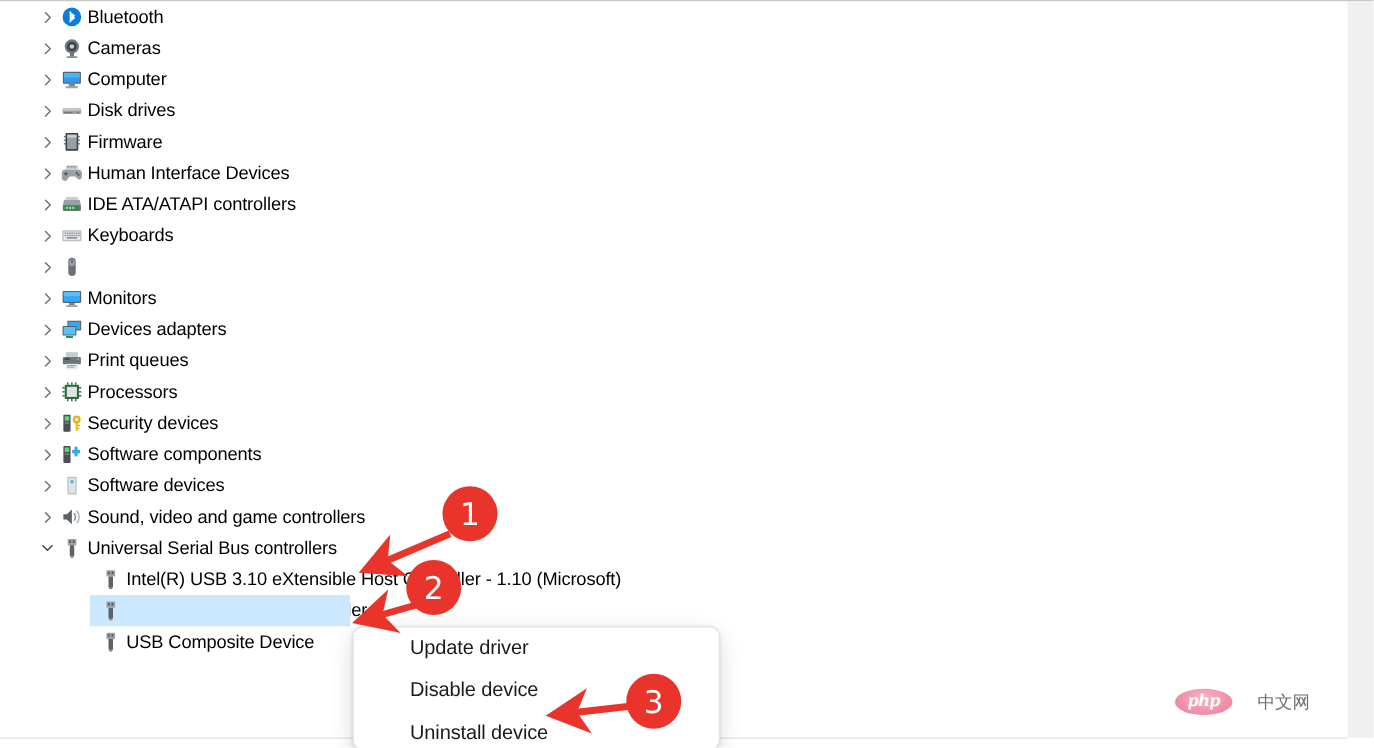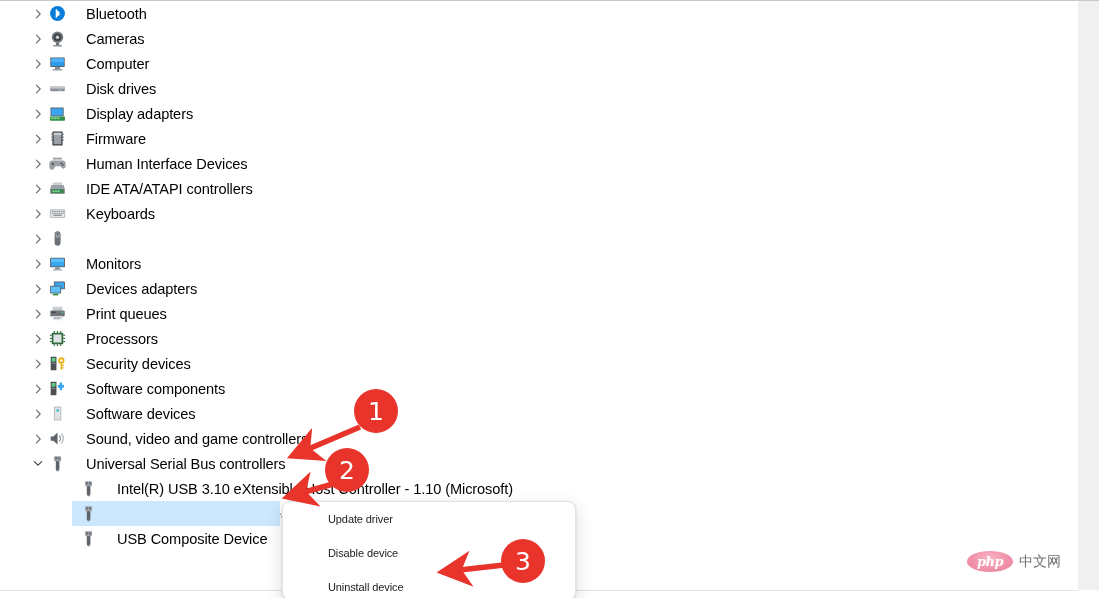--- a/index.html
+++ b/index.html
@@ -17,51 +17,51 @@
   .hairline-bottom{position:absolute;left:0;top:590px;width:1078px;height:1px;background:#e2e2e2;}
 
   
   #tree{position:absolute;left:0;top:1px;width:1078px;height:589px;overflow:hidden;}
   .row{position:relative;height:25px;display:flex;align-items:center;}
   .row .chev{width:14px;margin-left:31px;flex:0 0 14px;color:#767676;font-size:10px;line-height:1;
              display:flex;align-items:center;justify-content:center;}
   .row .chev svg{display:block;}
   .row.nochev .chev{visibility:hidden;}
   .row .ico{width:17px;height:17px;flex:0 0 17px;margin-left:4px;position:relative;}
-  .row .lbl{margin-left:20px;font-size:14.6px;color:#000;white-space:nowrap;letter-spacing:-0.1px;}
+  .row .lbl{margin-left:4px;font-size:14.6px;color:#000;white-space:nowrap;letter-spacing:-0.1px;}
 
   
   .row.child .chev{margin-left:62px;}
   .sel-bg{position:absolute;left:72px;top:0;height:25px;background:#cce8ff;}
 
   
   .ico svg{display:block;width:17px;height:17px;}
 
   
   #ctxmenu{
     position:absolute;left:282px;top:501px;width:292px;height:97px;
     background:#ffffff;border:1px solid #e3e3e3;border-radius:8px;
     box-shadow:0 6px 18px rgba(0,0,0,.14),0 1px 3px rgba(0,0,0,.10);
     overflow:hidden;
   }
   .mi{height:34px;display:flex;align-items:center;padding-left:45px;
-      font-size:11px;color:#1b1b1b;letter-spacing:-0.1px;}
+      font-size:16px;color:#1b1b1b;letter-spacing:-0.1px;}
 
   
   .badge{position:absolute;border-radius:50%;background:#e8342b;
          display:flex;align-items:center;justify-content:center;
          color:#fff;font-size:25px;font-weight:400;font-family:"DejaVu Sans",sans-serif;
          line-height:1;}
   #ann-layer{position:absolute;left:0;top:0;width:1099px;height:598px;pointer-events:none;}
 
   
   #vscroll{position:absolute;left:1078px;top:1px;width:21px;height:589px;background:#f0f0f0;}
 
   
-  #wm{position:absolute;left:967px;top:551px;display:flex;align-items:center;gap:6px;}
+  #wm{position:absolute;left:940px;top:551px;display:flex;align-items:center;gap:20px;}
   #wm .php{width:46px;height:21px;border-radius:50%;
            background:radial-gradient(ellipse at 50% 35%, #f8b4c4 0%, #f090a8 60%, #ec7f9b 100%);
            display:flex;align-items:center;justify-content:center;
            color:#fff;font-size:13px;font-style:italic;font-weight:700;
            font-family:"DejaVu Serif",serif;letter-spacing:-0.5px;}
   #wm .cn{font-size:14px;color:#6f6f6f;font-family:Liberation Serif, serif;}
 </style>
 </head>
 <body>
 
@@ -126,38 +126,20 @@
         </span>
         <span class="ico">
           <svg viewBox="0 0 16 16" xmlns="http://www.w3.org/2000/svg">
             <rect x="1" y="6.2" width="14" height="4.4" rx="1" fill="#9aa0a6"></rect>
             <rect x="1" y="6.2" width="14" height="1.8" rx="1" fill="#c3c8cc"></rect>
             <rect x="2.3" y="9" width="6" height=".9" fill="#6e7479"></rect>
             <circle cx="12.8" cy="9.3" r=".7" fill="#5f6569"></circle>
           </svg>
         </span>
         <span class="lbl">Disk drives</span>
-      </div>
-      <div class="row">
-        <span class="chev">
-          <svg width="9" height="10" viewBox="0 0 9 10">
-            <path d="M2.4 1.2 L6.2 5 L2.4 8.8" stroke="#6b6b6b" stroke-width="1.1" fill="none" stroke-linecap="round" stroke-linejoin="round"></path>
-          </svg>
-        </span>
-        <span class="ico">
-          <svg viewBox="0 0 16 16" xmlns="http://www.w3.org/2000/svg">
-            <rect x="1.4" y="2.4" width="12.4" height="8.3" rx=".7" fill="#5b6166"></rect>
-            <rect x="2.2" y="3.2" width="10.8" height="6.7" fill="#3aa5f0"></rect>
-            <rect x="1" y="10.8" width="14" height="4" rx=".6" fill="#2f8f47"></rect>
-            <rect x="2.2" y="11.7" width="2.1" height="1.5" fill="#8fe0a4"></rect>
-            <rect x="5" y="11.7" width="2.1" height="1.5" fill="#8fe0a4"></rect>
-            <rect x="7.8" y="11.7" width="2.1" height="1.5" fill="#8fe0a4"></rect>
-          </svg>
-        </span>
-        <span class="lbl">Display adapters</span>
       </div>
       <div class="row">
         <span class="chev">
           <svg width="9" height="10" viewBox="0 0 9 10">
             <path d="M2.4 1.2 L6.2 5 L2.4 8.8" stroke="#6b6b6b" stroke-width="1.1" fill="none" stroke-linecap="round" stroke-linejoin="round"></path>
           </svg>
         </span>
         <span class="ico">
           <svg viewBox="0 0 16 16" xmlns="http://www.w3.org/2000/svg">
             <rect x="3.2" y="1.4" width="9.6" height="13.2" rx=".6" fill="#3c4146"></rect>

